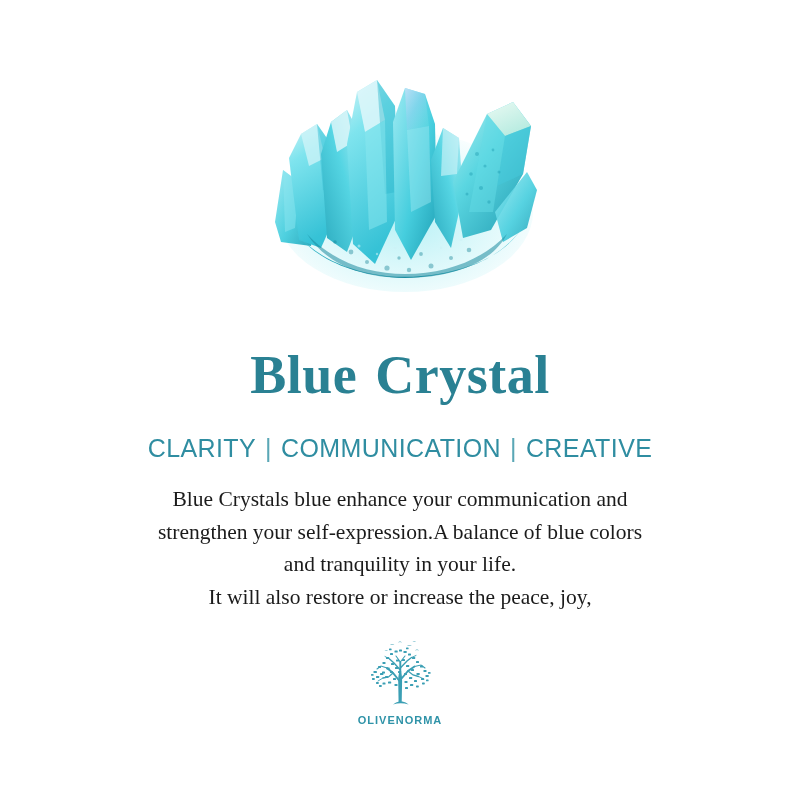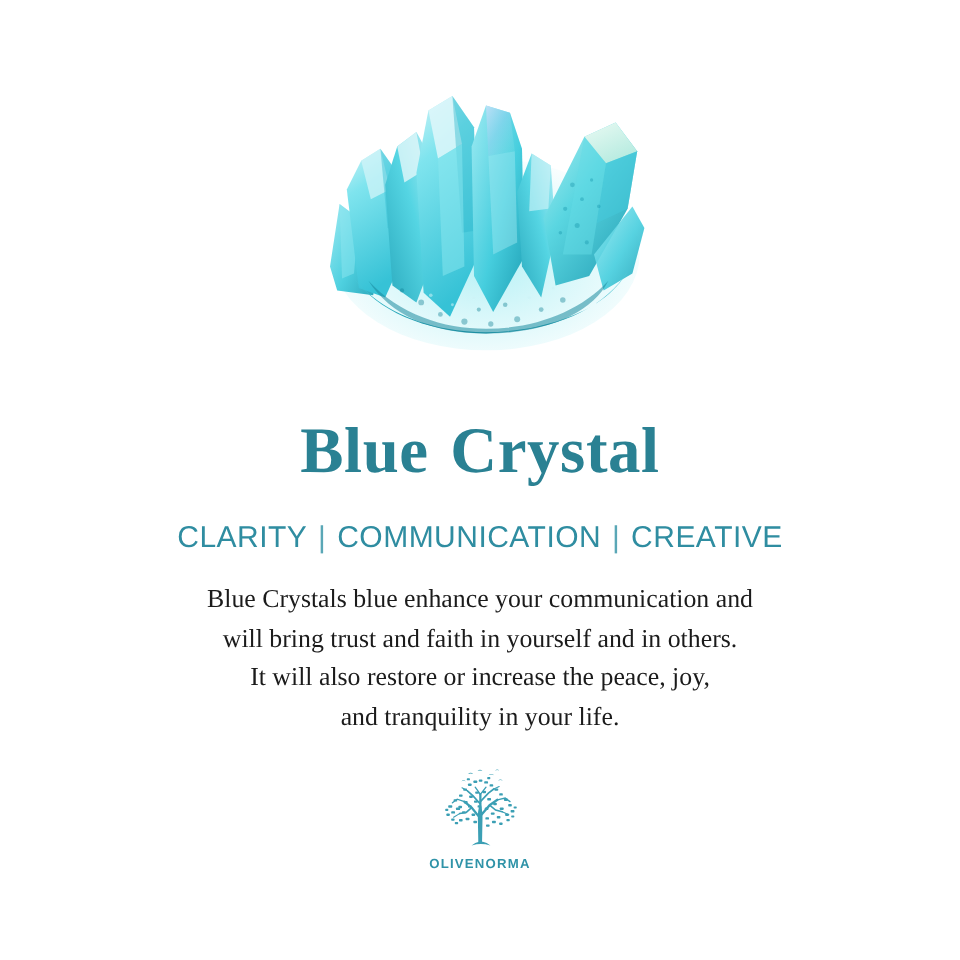--- a/index.html
+++ b/index.html
@@ -239,23 +239,23 @@
       </svg>
     </div>
   </div>
 
   <h1 class="title"><span>Blue</span><span class="gap"></span><span>Crystal</span></h1>
 
   <div class="subtitle"><span>CLARITY</span><span class="sep">|</span><span>COMMUNICATION</span><span class="sep">|</span><span>CREATIVE</span></div>
 
   <div class="body-copy">
     <span class="line">Blue Crystals blue enhance your communication and</span>
-    <span class="line">will bring trust and faith in yourself and in others.</span>
+    <span class="line">strengthen your self-expression.A balance of blue colors</span>
+    <span class="line">and tranquility in your life.</span>
     <span class="line">It will also restore or increase the peace, joy,</span>
-    <span class="line">and tranquility in your life.</span>
   </div>
 
   <div class="logo-block">
     <svg class="logo-mark" viewBox="0 0 82 72" xmlns="http://www.w3.org/2000/svg">
       <g fill="#3b9fb4">
 
         <path d="M30 5 q2.2-2 4.4 0 q-2.2-0.9-4.4 0 Z"></path>
         <path d="M38 2.4 q2-1.8 4 0 q-2-0.8-4 0 Z"></path>
         <path d="M47 6 q2.4-2.2 4.8 0 q-2.4-1-4.8 0 Z"></path>
         <path d="M55 10.5 q2-1.8 4 0 q-2-0.8-4 0 Z"></path>

